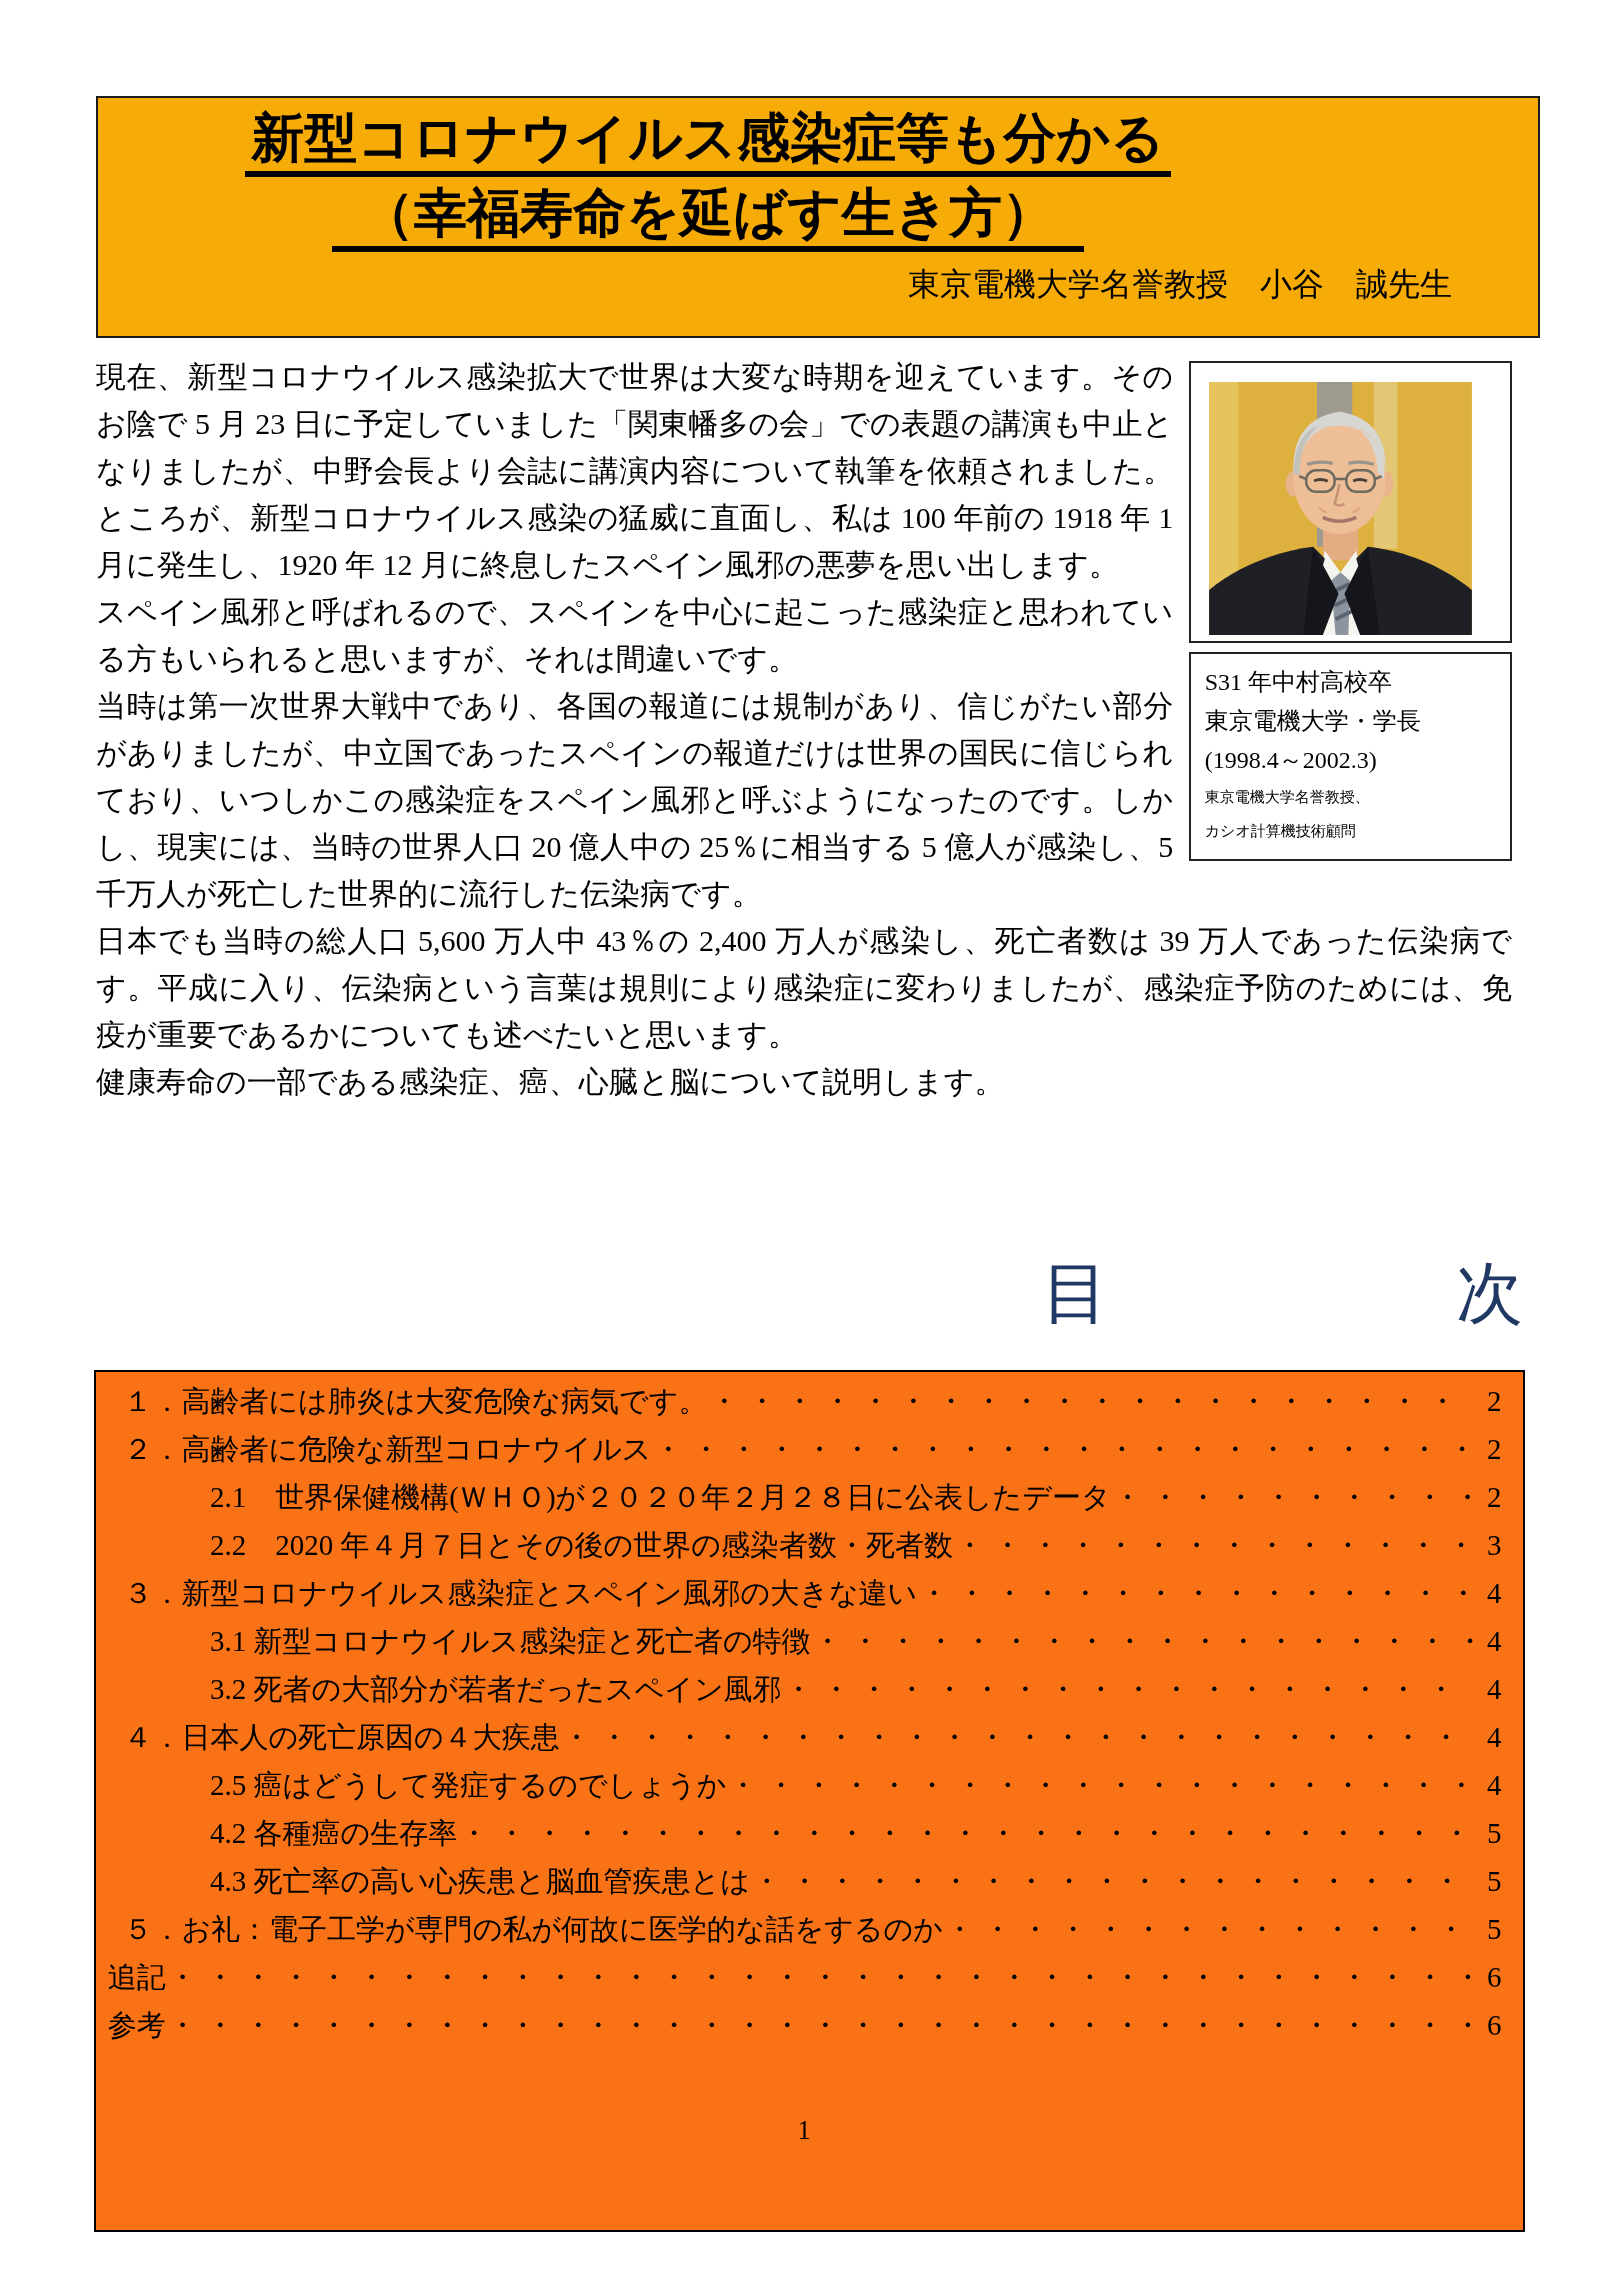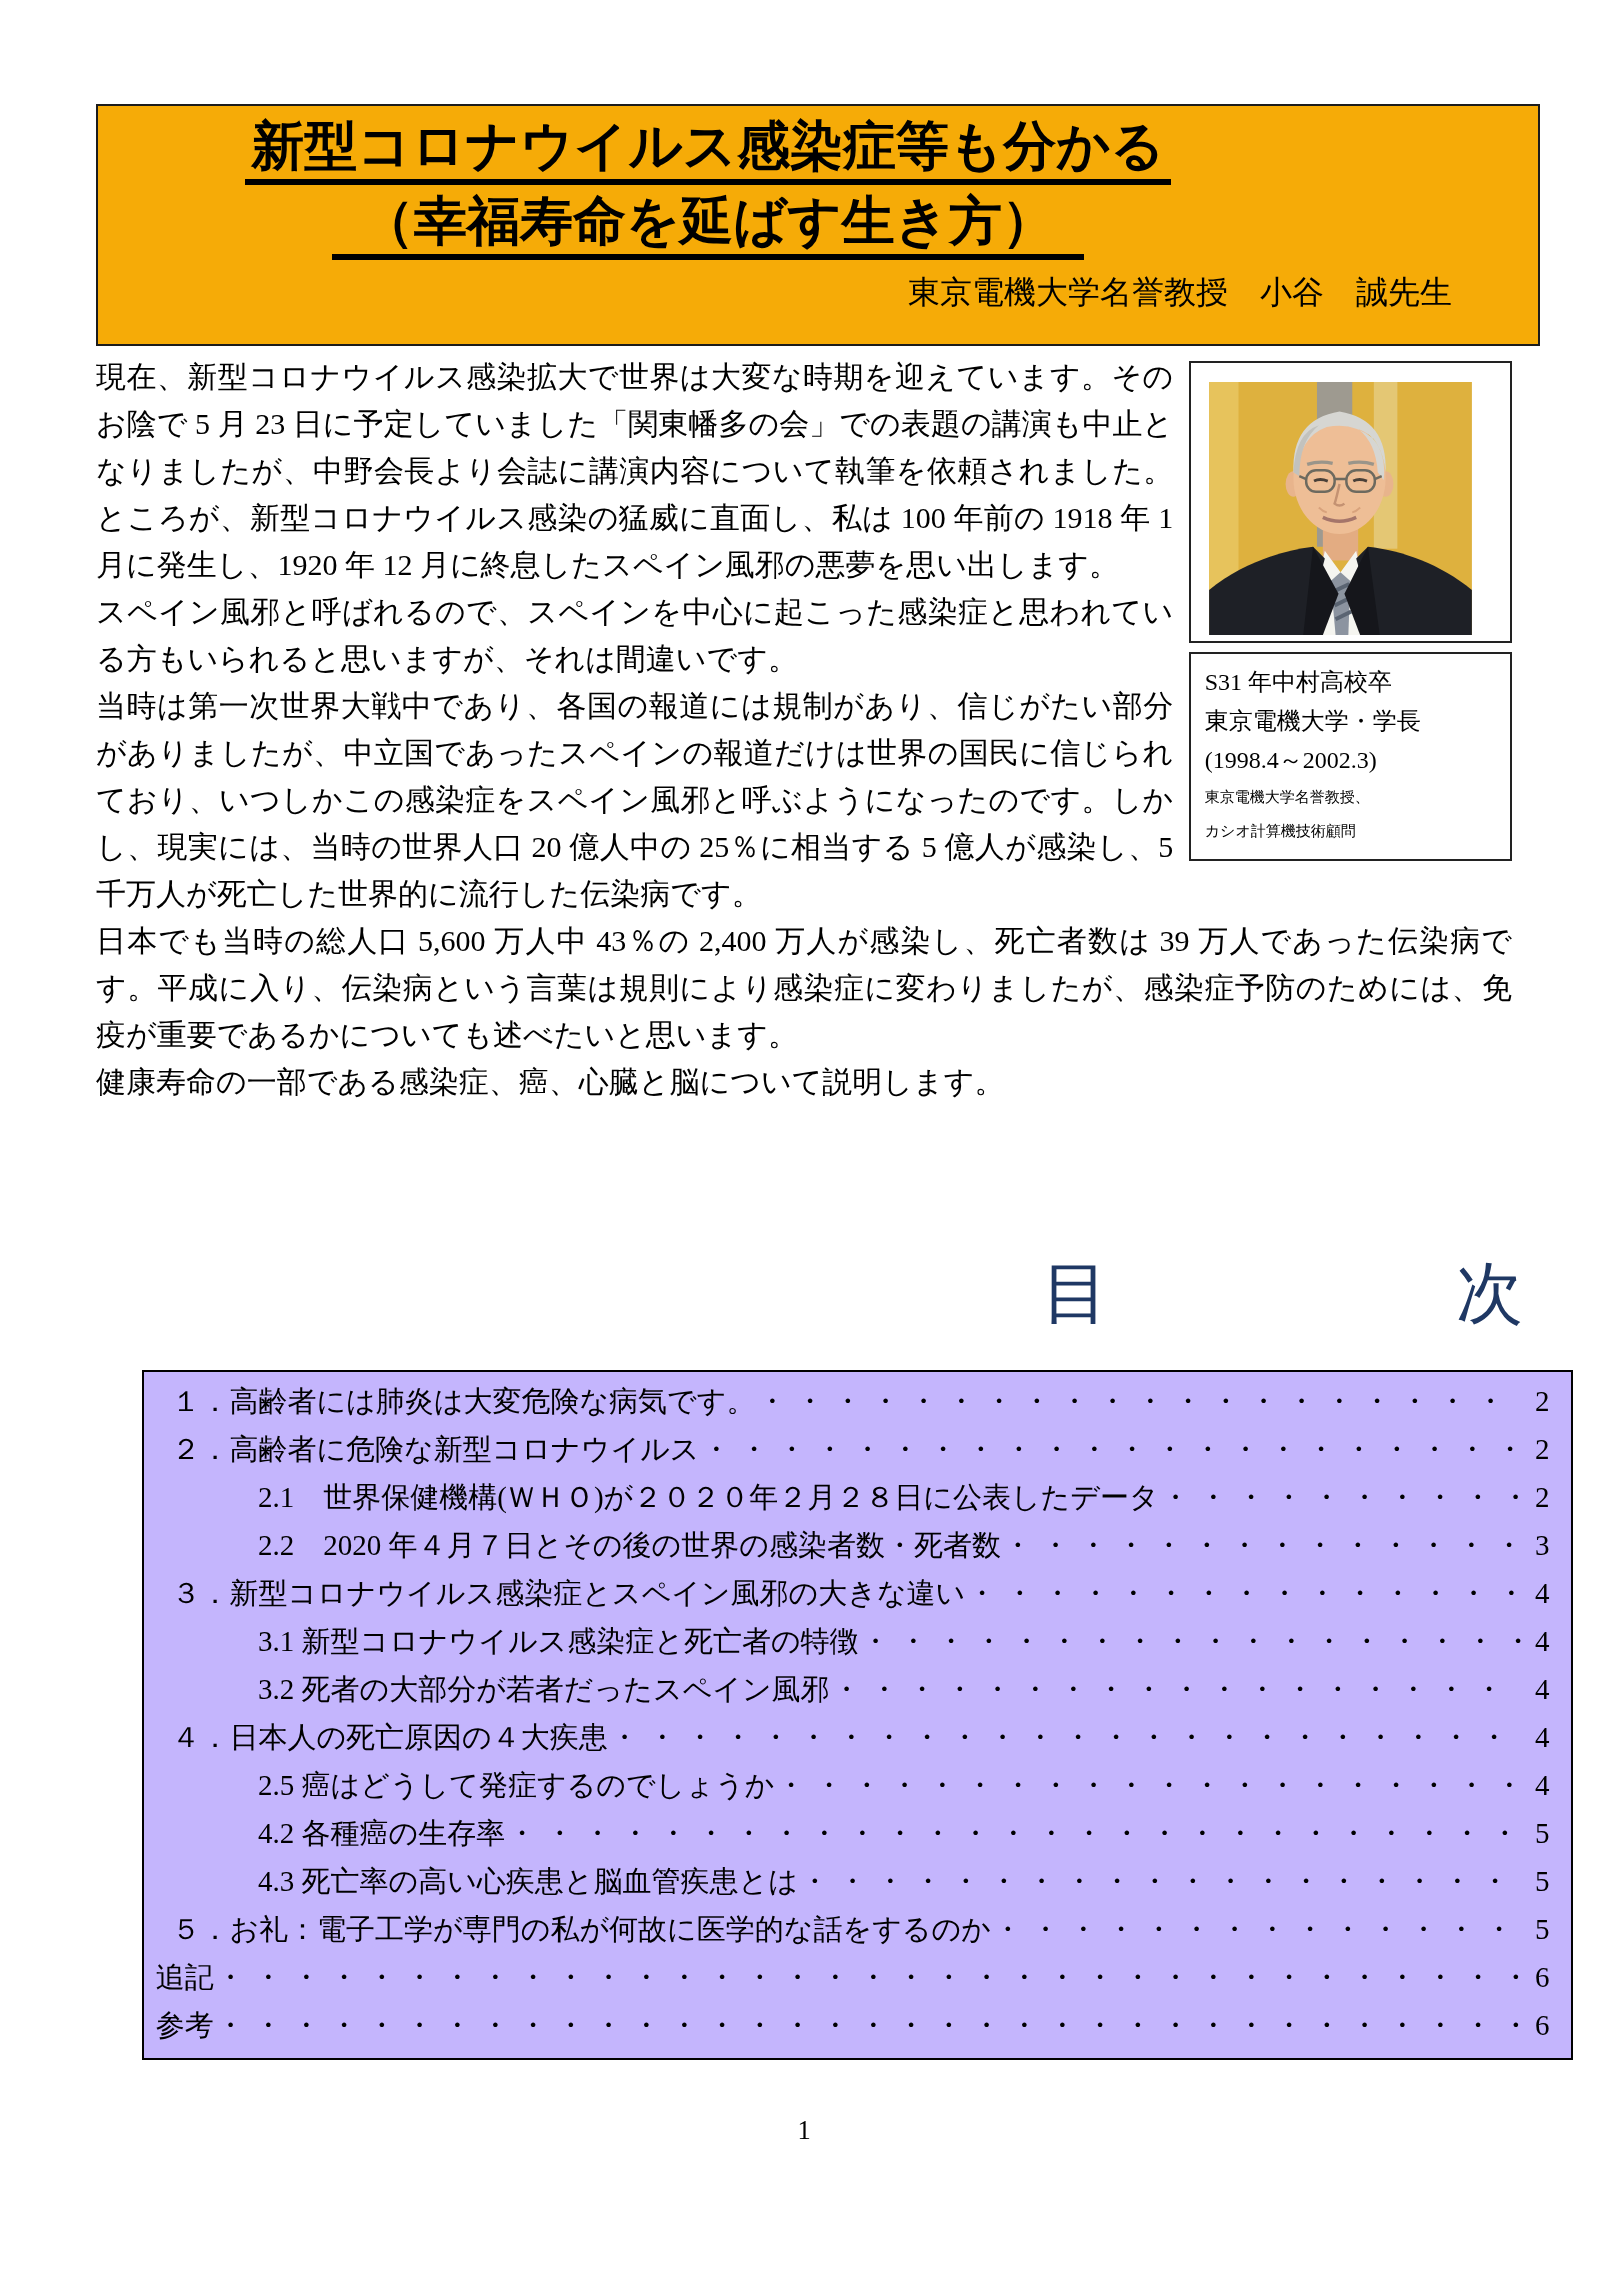--- a/index.html
+++ b/index.html
@@ -6,21 +6,21 @@
   .page{
     position:relative;
     width:1621px;height:2293px;
     background:#ffffff;
     font-family:"Liberation Serif","DejaVu Serif",serif;
     color:#000;
     overflow:hidden;
   }
   
   .banner{
-    position:absolute;left:96px;top:104px;width:1444px;height:242px;
+    position:absolute;left:96px;top:96px;width:1444px;height:242px;
     background:#F6AB07;border:2.9px solid #1c1c1c;box-sizing:border-box;
   }
   .title-line{
     text-align:center;transform:translateX(-110px);
     font-size:53px;font-weight:bold;line-height:61px;white-space:nowrap;
   }
   .title-line.first{margin-top:9.8px;}
   .title-line.second{margin-top:5.9px;}
   .title-underline{border-bottom:6.9px solid #000;padding:0 5.9px 2px 5.9px;display:inline-block;}
   .title-line.second .title-underline{padding:0 29px 2px 29px;}
@@ -48,24 +48,23 @@
   }
   .caption-line{font-size:24px;line-height:39px;white-space:nowrap;}
   .caption-line.small{font-size:15px;line-height:34px;}
   
   .toc-heading{
     position:absolute;left:96px;top:1257px;width:1429px;
     text-align:right;color:#1F3864;font-size:67px;line-height:73px;
     white-space:pre;letter-spacing:2px;
   }
   .toc-box{
-    position:absolute;left:94px;top:1370px;width:1431px;height:690px;
-    background:#c4b5fd;border:2.9px solid #000;box-sizing:border-box;
+    position:absolute;left:94px;top:1370px;width:1431px;height:862px;
+    background:#f97316;border:2.9px solid #000;box-sizing:border-box;
     padding:9.8px 21.6px 0 0;
-    margin-left:48px;
   }
   .toc-row{
     display:flex;align-items:baseline;height:48px;
     font-size:29px;white-space:nowrap;
   }
   .toc-row .lbl{flex:0 0 auto;}
   .toc-row .leader{
     flex:1 1 auto;overflow:hidden;white-space:nowrap;
     letter-spacing:8.8px;padding:0 3.9px 0 2px;
   }

